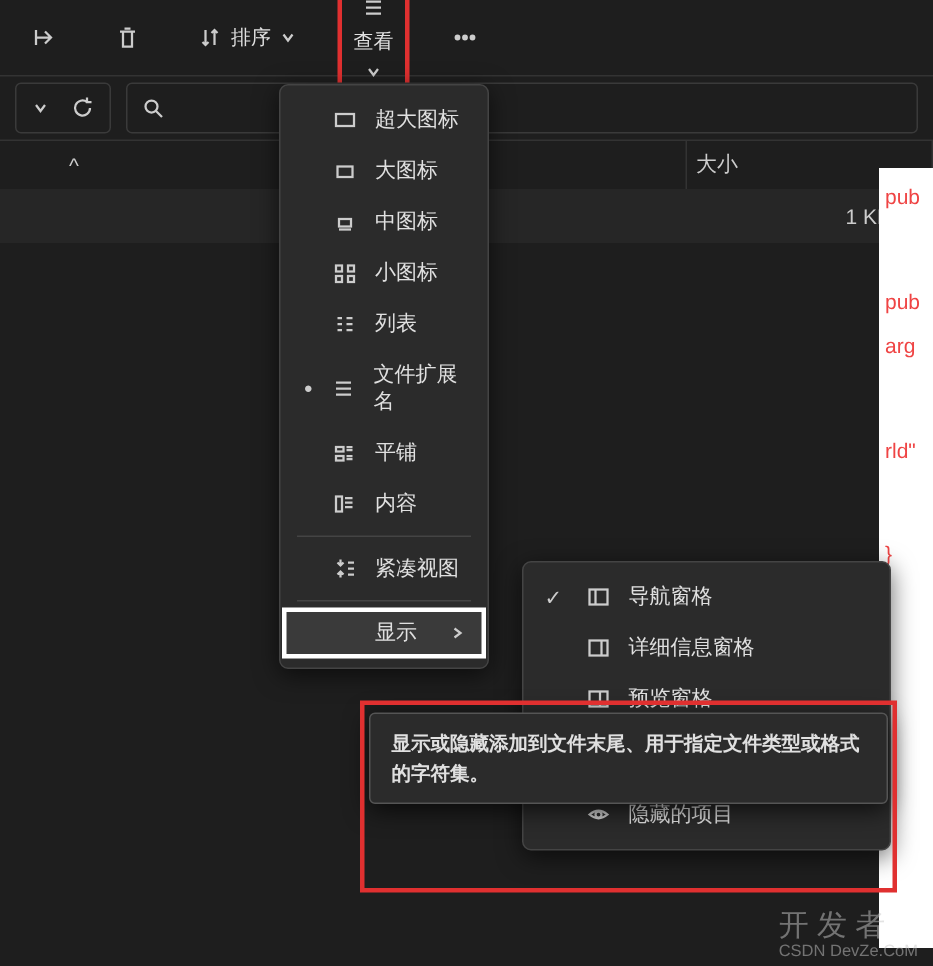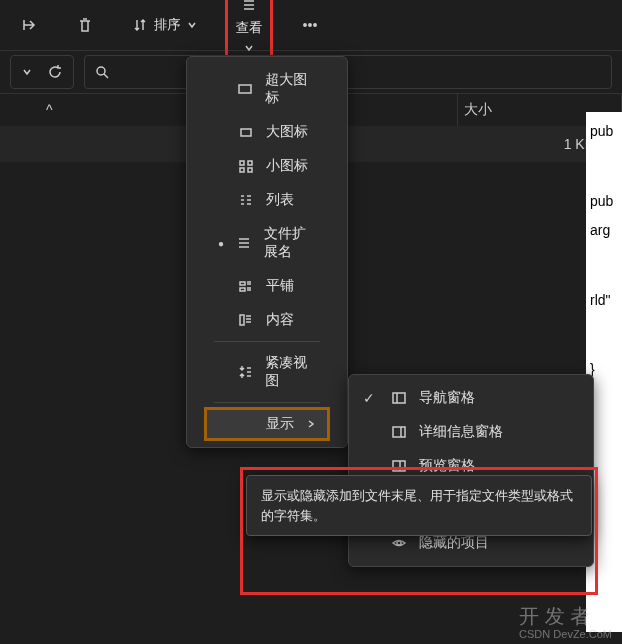--- a/index.html
+++ b/index.html
@@ -87,47 +87,47 @@
     }
     .file-row .col-name { font-size: 15px; }
     .file-row .col-size { text-align: right; padding-right: 28px; }
     .right-panel {
       position: absolute;
       right: 0;
       top: 112px;
       width: 36px;
       height: 520px;
       background: #fff;
-      color: #000000;
+      color: #ef4444;
       padding: 10px 4px;
       font-size: 14px;
       line-height: 1.4;
       overflow: hidden;
     }
     .right-panel div { margin-bottom: 50px; }
     .view-menu {
       position: absolute;
       left: 186px;
       top: 56px;
-      width: 162px;
+      width: 140px;
       background: #2b2b2b;
       border: 1px solid #444;
       border-radius: 6px;
-      padding: 6px 17px;
+      padding: 6px 1px;
       box-shadow: 0 4px 16px rgba(0,0,0,0.6);
     }
     .menu-item {
       display: flex;
       align-items: center;
       gap: 12px;
       padding: 8px 14px;
       cursor: pointer;
       position: relative;
     }
-    .menu-item.highlighted { border: 3px solid #a16207; padding: 5px 11px; }
+    .menu-item.highlighted { border: 3px solid #ffffff; padding: 5px 11px; }
     .menu-item.highlighted-display { background: #3a3a3a; }
     .menu-radio { width: 8px; display: flex; justify-content: center; color: #ccc; font-size: 10px; }
     .menu-item .arrow { margin-left: auto; color: #aaa; }
     .menu-sep { height: 1px; background: #444; margin: 4px 10px; }
     .submenu {
       position: absolute;
       left: 348px;
       top: 374px;
       width: 246px;
       background: #2b2b2b;
@@ -150,20 +150,21 @@
       top: 475px;
       width: 346px;
       background: #2b2b2b;
       border: 1px solid #555;
       border-radius: 4px;
       padding: 10px 14px;
       font-size: 13px;
       line-height: 1.5;
       box-shadow: 0 4px 16px rgba(0,0,0,0.7);
       z-index: 20;
+      font-weight: bold;
     }
     .red-box {
       position: absolute;
       left: 240px;
       top: 467px;
       width: 358px;
       height: 128px;
       border: 3px solid #e03030;
       z-index: 30;
       pointer-events: none;
@@ -301,20 +302,30 @@
         <svg width="16" height="16" viewBox="0 0 16 16">
           <rect x="3" y="5" width="10" height="7"></rect>
         </svg>
       </span>
     <span>大图标</span>
   </div>
   <div class="menu-item">
     <span class="menu-radio"></span>
     <span class="icon">
         <svg width="16" height="16" viewBox="0 0 16 16">
+          <rect x="4" y="6" width="8" height="5"></rect>
+          <path d="M4 13 L12 13"></path>
+        </svg>
+      </span>
+    <span>中图标</span>
+  </div>
+  <div class="menu-item">
+    <span class="menu-radio"></span>
+    <span class="icon">
+        <svg width="16" height="16" viewBox="0 0 16 16">
           <rect x="2" y="3" width="4" height="4"></rect>
           <rect x="10" y="3" width="4" height="4"></rect>
           <rect x="2" y="10" width="4" height="4"></rect>
           <rect x="10" y="10" width="4" height="4"></rect>
         </svg>
       </span>
     <span>小图标</span>
   </div>
   <div class="menu-item">
     <span class="menu-radio"></span>

